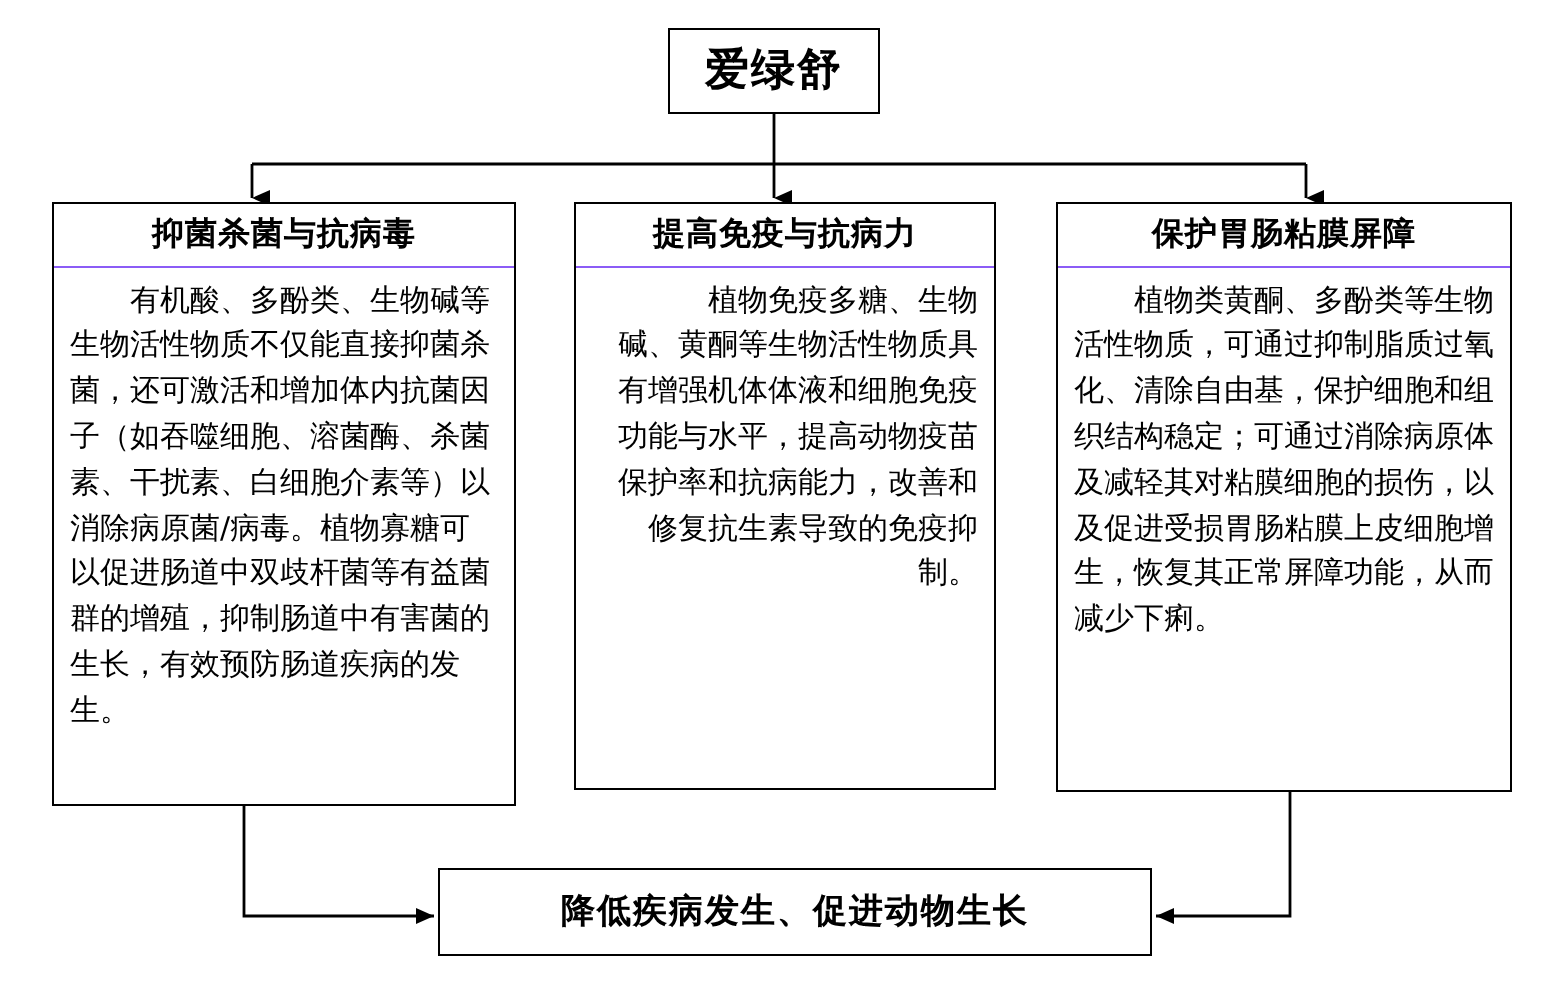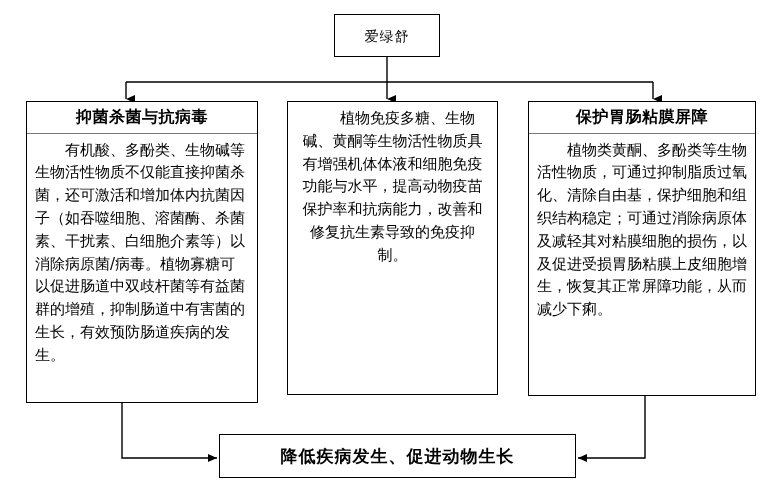--- a/index.html
+++ b/index.html
@@ -36,22 +36,22 @@
   #node-root {
     left: 334px;
     top: 14px;
     width: 106px;
     height: 43px;
     display: flex;
     align-items: center;
     justify-content: center;
   }
   #node-root .title {
-    font-size: 14px;
-    font-weight: normal;
+    font-size: 22px;
+    font-weight: bold;
     letter-spacing: 1px;
     line-height: 1;
   }
   
   .branch {
     display: flex;
     flex-direction: column;
   }
   .branch .head {
     border-bottom: 1px solid #8b5cf6;
@@ -71,21 +71,21 @@
     text-align: justify;
     text-justify: inter-ideograph;
     text-indent: 2em;
     letter-spacing: 0px;
     overflow: hidden;
   }
   #node-branch-0 { left: 26px;  top: 101px; width: 232px; height: 302px; }
   #node-branch-1 { left: 287px; top: 101px; width: 211px; height: 294px; }
   #node-branch-2 { left: 528px; top: 101px; width: 228px; height: 295px; }
 
-  #node-branch-1 .body { text-align: center; }
+  #node-branch-1 .body { text-align: right; }
   #node-branch-2 .body { text-align: left; }
   #node-branch-0 .body { text-align: left; }
 
   
   #node-outcome {
     left: 219px;
     top: 434px;
     width: 357px;
     height: 44px;
     display: flex;
@@ -135,20 +135,21 @@
   <div class="node" id="node-root">
     <span class="title">爱绿舒</span>
   </div>
 
   <div class="node branch" id="node-branch-0">
     <div class="head">抑菌杀菌与抗病毒</div>
     <div class="body">有机酸、多酚类、生物碱等生物活性物质不仅能直接抑菌杀菌，还可激活和增加体内抗菌因子（如吞噬细胞、溶菌酶、杀菌素、干扰素、白细胞介素等）以消除病原菌/病毒。植物寡糖可以促进肠道中双歧杆菌等有益菌群的增殖，抑制肠道中有害菌的生长，有效预防肠道疾病的发生。</div>
   </div>
 
   <div class="node branch" id="node-branch-1">
+    <div class="head">提高免疫与抗病力</div>
     <div class="body">植物免疫多糖、生物碱、黄酮等生物活性物质具有增强机体体液和细胞免疫功能与水平，提高动物疫苗保护率和抗病能力，改善和修复抗生素导致的免疫抑制。</div>
   </div>
 
   <div class="node branch" id="node-branch-2">
     <div class="head">保护胃肠粘膜屏障</div>
     <div class="body">植物类黄酮、多酚类等生物活性物质，可通过抑制脂质过氧化、清除自由基，保护细胞和组织结构稳定；可通过消除病原体及减轻其对粘膜细胞的损伤，以及促进受损胃肠粘膜上皮细胞增生，恢复其正常屏障功能，从而减少下痢。</div>
   </div>
 
   <div class="node" id="node-outcome">
     <span class="title">降低疾病发生、促进动物生长</span>

